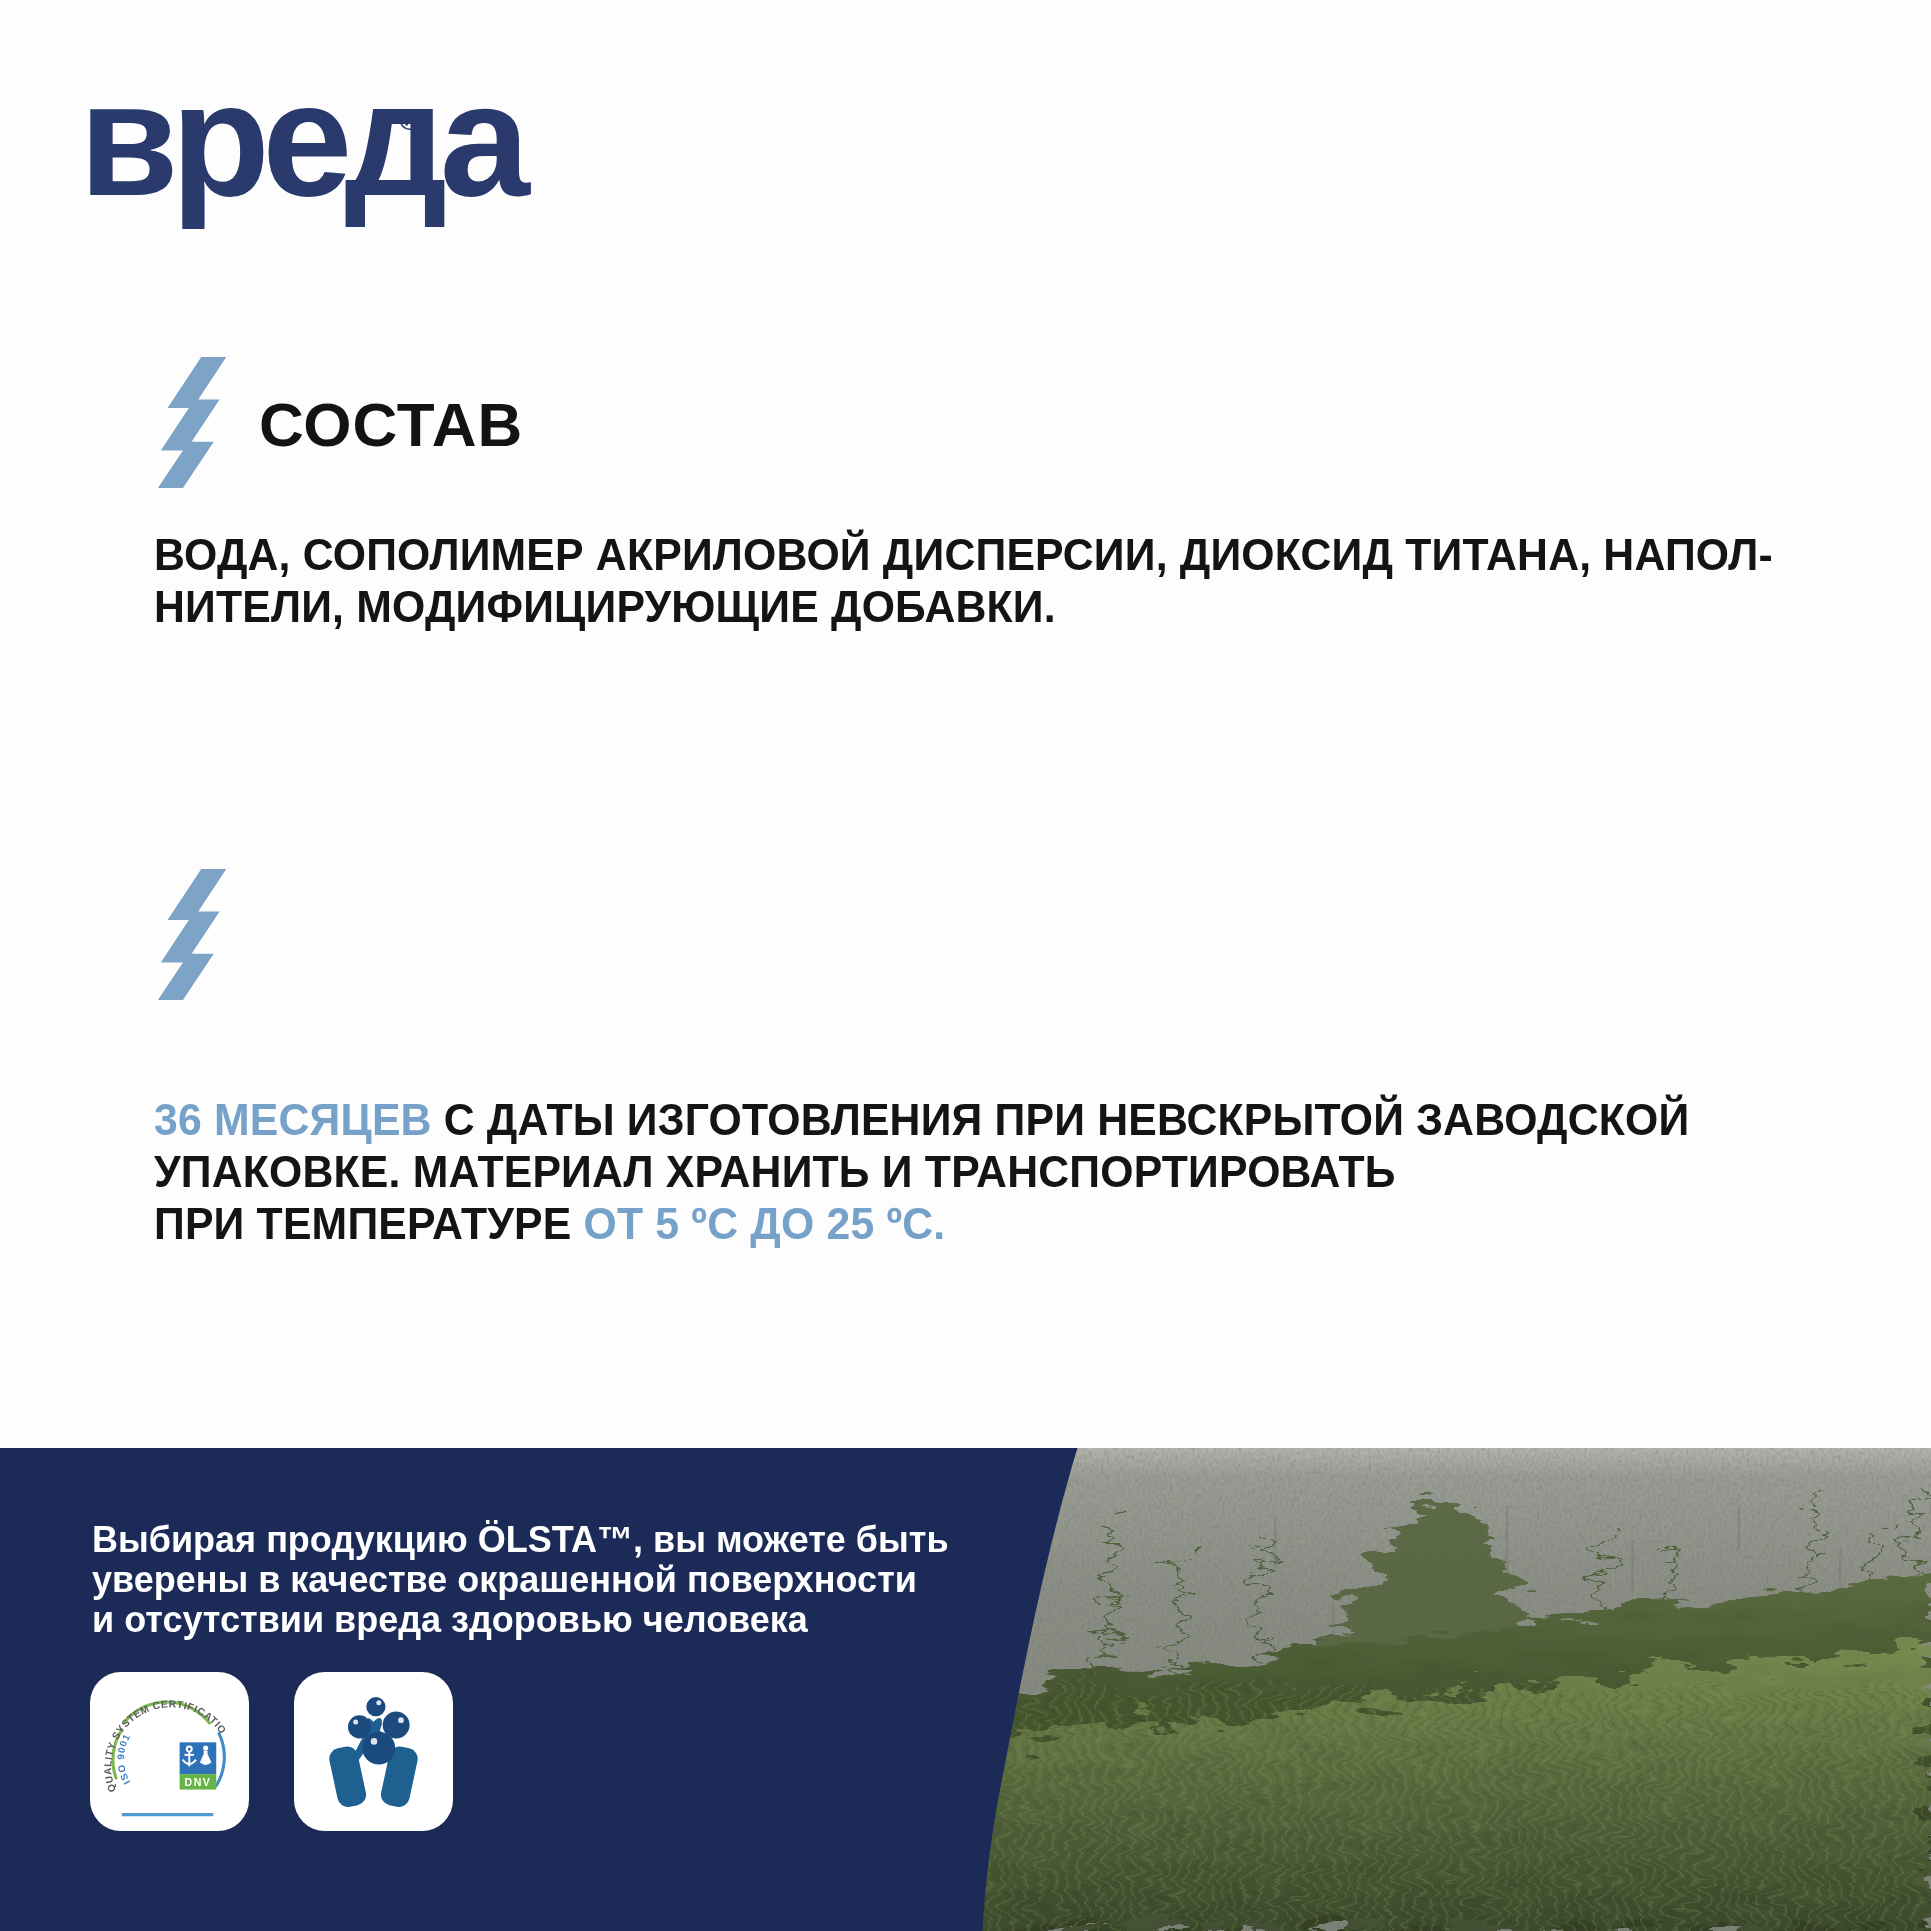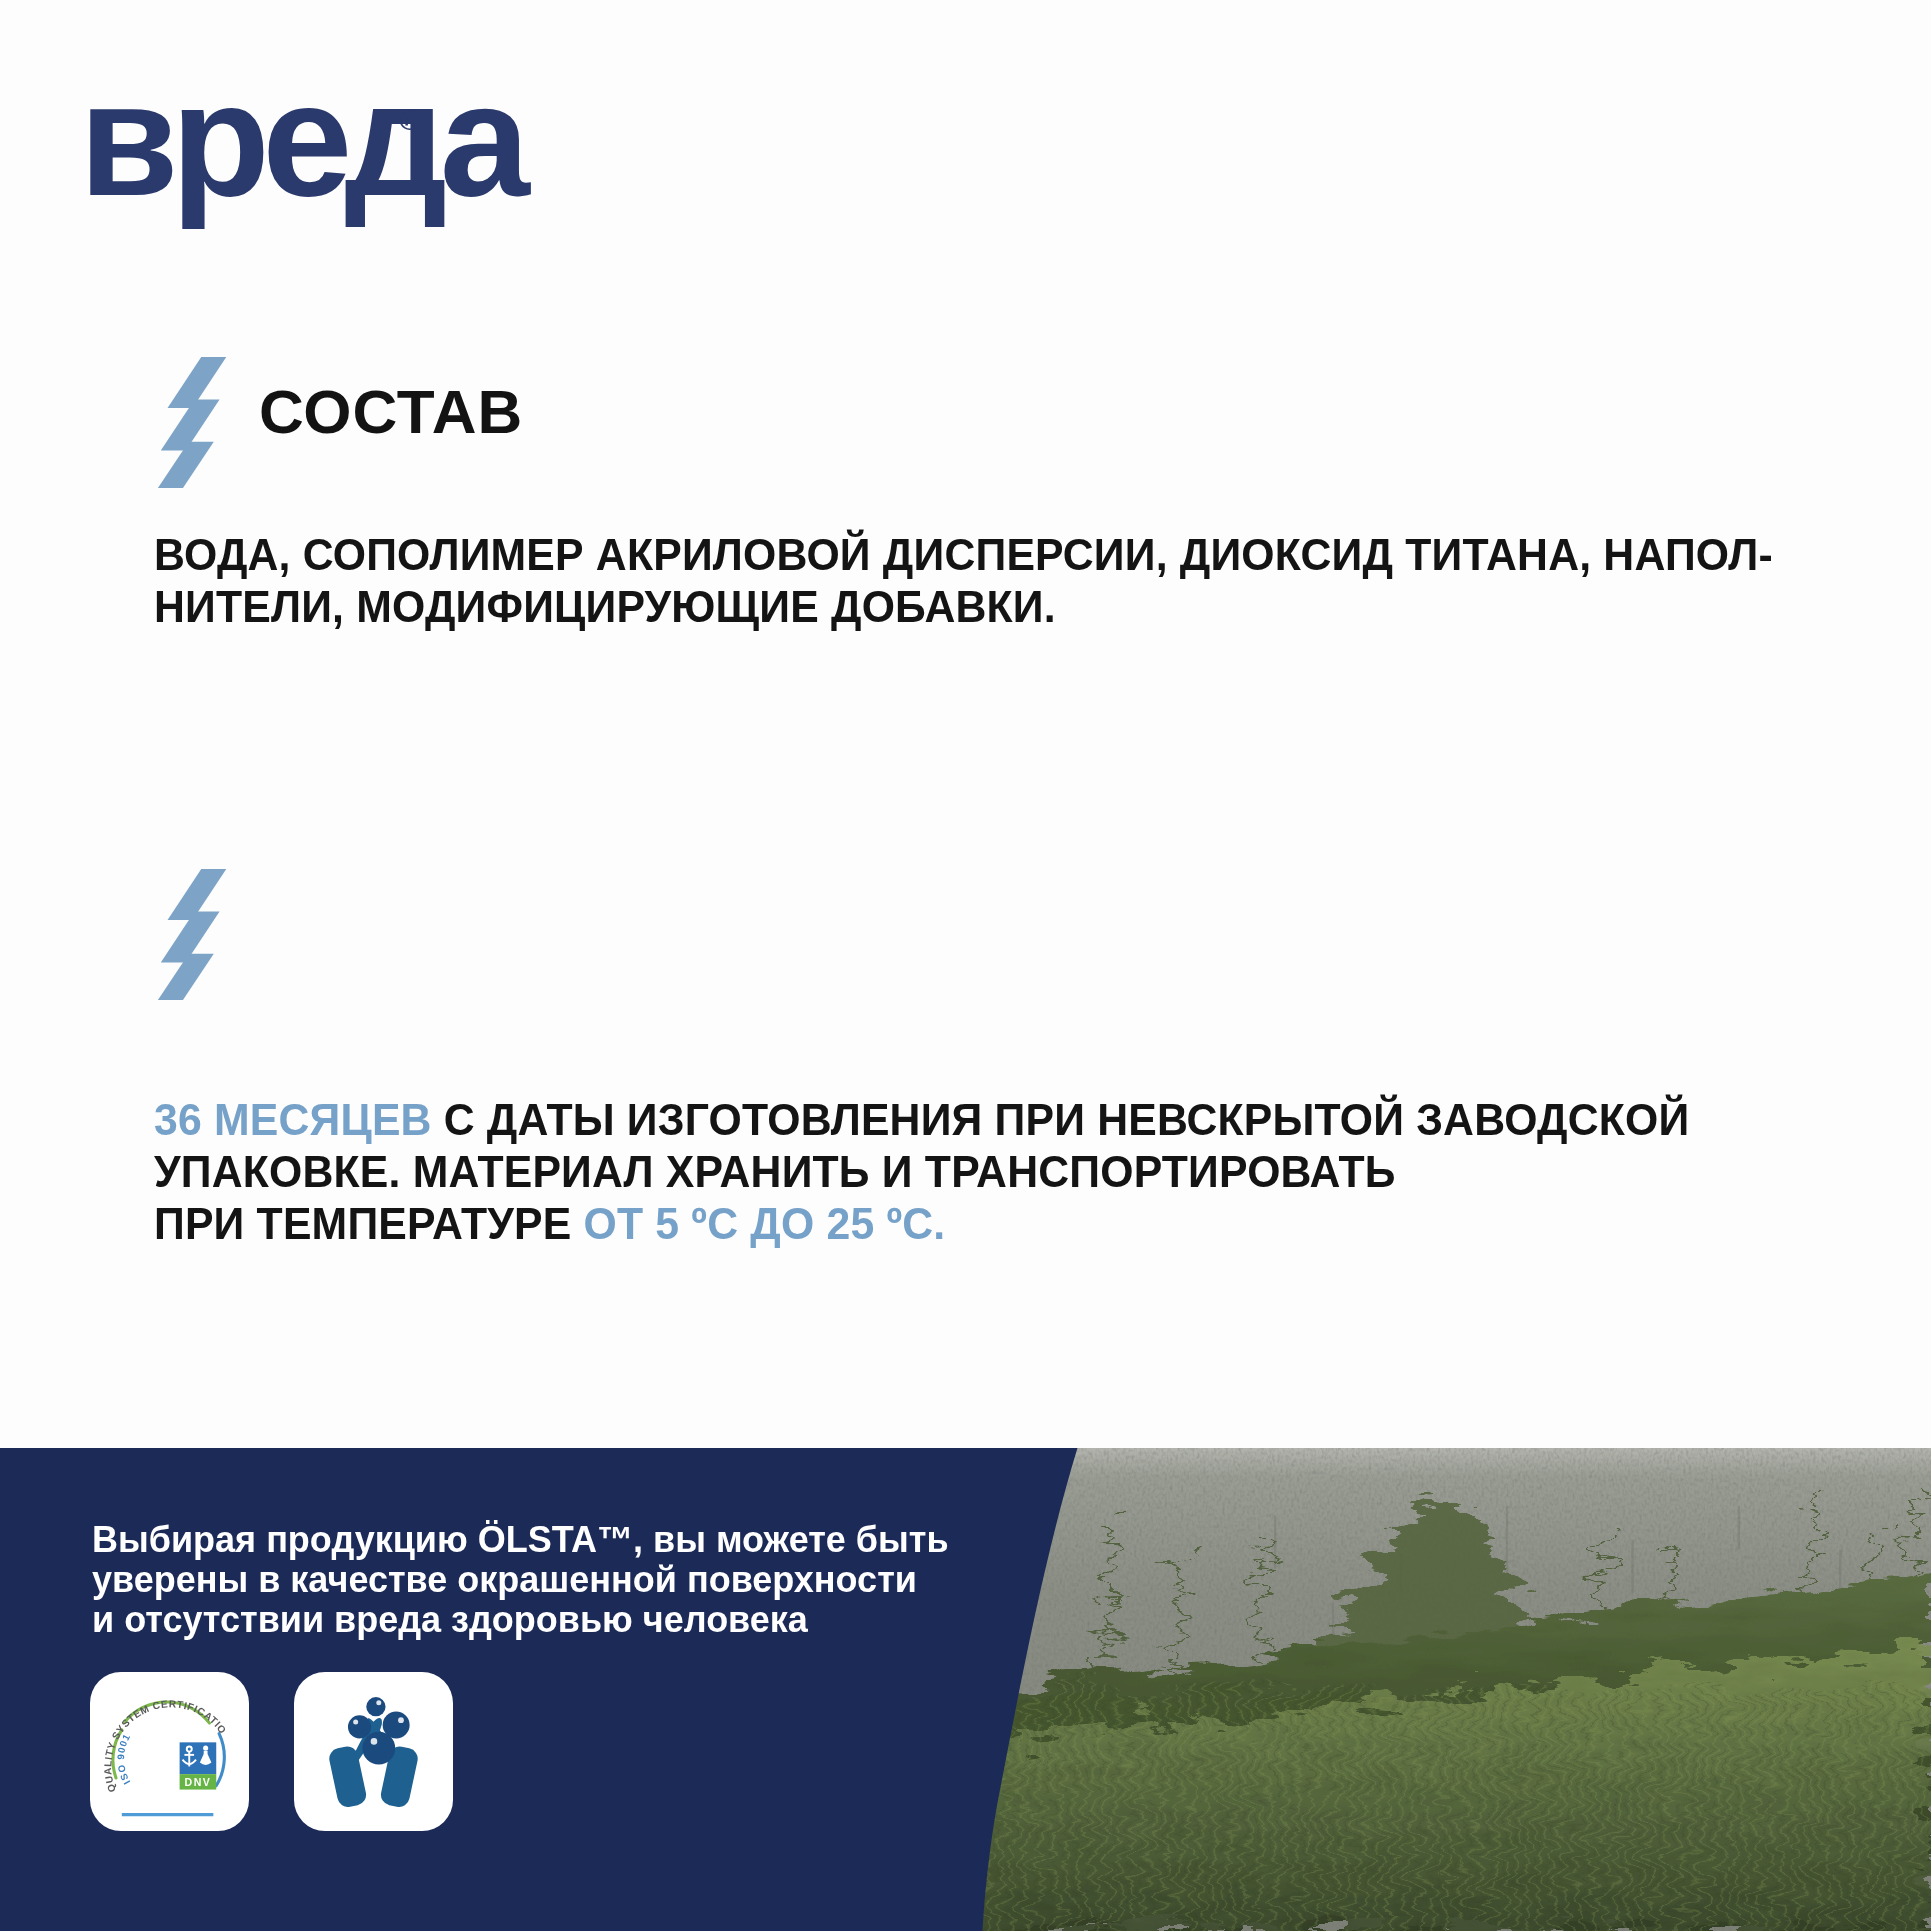--- a/index.html
+++ b/index.html
@@ -11,21 +11,21 @@
   .logo{position:absolute;left:79px;top:58px;line-height:162px;font-size:162px;
         font-weight:bold;letter-spacing:-7.7px;color:#2b3a6d;}
   .logo .reg{position:absolute;left:320px;top:48px;font-size:29px;letter-spacing:0;
         line-height:29px;color:#2b3a6d;font-weight:bold;}
   
   .bolt{position:absolute;left:150px;width:89px;height:131px;}
   .bolt.first{top:357px;}
   .bolt.second{top:869px;}
   h2.sec-title{position:absolute;left:259px;margin:0;font-size:62px;line-height:62px;
         font-weight:bold;color:#131313;letter-spacing:1px;}
-  #title-sostav{top:381px;}
+  #title-sostav{top:394px;}
   #title-hranenie{top:916px;}
   .par{position:absolute;left:154px;margin:0;font-size:45px;line-height:52px;
        font-weight:bold;color:#141414;white-space:pre-line;width:1834px;
        transform:scaleX(.95);transform-origin:left top;letter-spacing:0.2px;}
   #par-sostav{top:529px;}
   #par-hranenie{top:1042px;}
   .hl{color:#76a1c8;}
   
   .band{position:absolute;left:0;top:1448px;width:1931px;height:483px;background:#1c2a57;}
   .photo{position:absolute;left:966px;top:1448px;width:966px;height:483px;}

